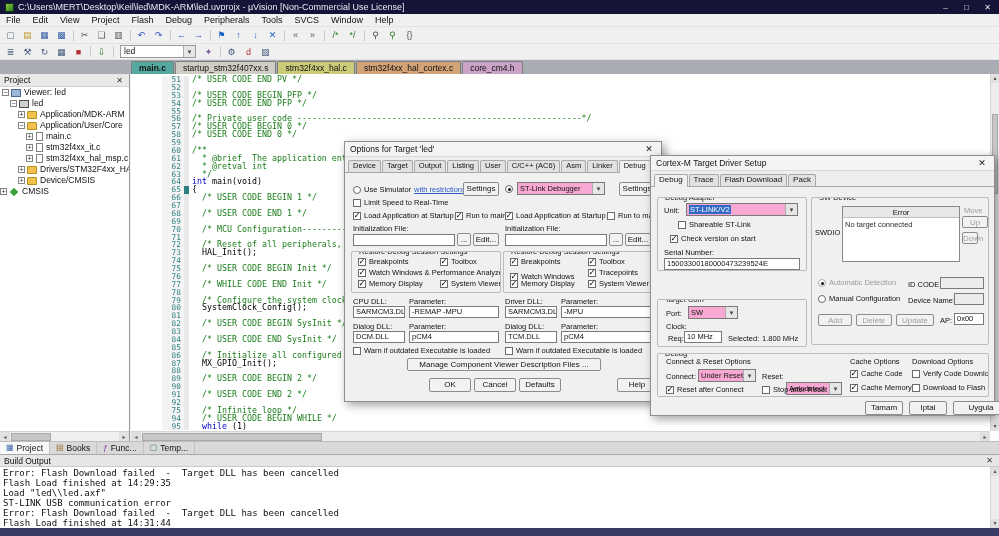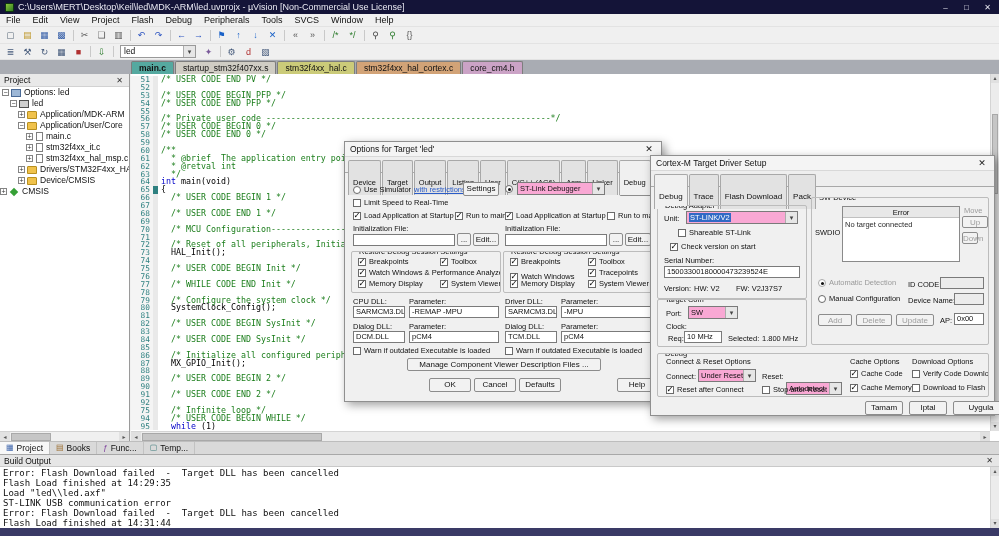--- a/index.html
+++ b/index.html
@@ -60,21 +60,21 @@
   [data-icon="diamond"] .ticon { width:6px; height:6px; background:#35a035; border:none; transform:rotate(45deg); margin:0 5px 0 2px; }
   .phscroll { position:absolute; left:0; right:0; bottom:0; height:10px; background:#f0f0f0;
               border-top:1px solid #d2d2d2; display:flex; align-items:center; font-size:6px; color:#555; }
   .phscroll .sba { width:10px; text-align:center; background:#e2e2e2; height:100%; line-height:10px; }
   .phscroll .hthumb { width:40px; height:8px; background:#c6c6c6; border:1px solid #aaa; margin:0 1px; }
 
   
   .editor { position:absolute; left:131px; top:74px; right:0; height:367px; background:#fff; }
   .code { position:absolute; left:0; top:0; right:9px; bottom:10px; overflow:hidden;
           font-family:"DejaVu Sans Mono",monospace; padding-top:2px; }
-  .cl { height:7.88px; line-height:7.88px; font-size:8.3px; display:flex; white-space:pre; }
+  .cl { height:7.88px; line-height:7.88px; font-size:8.3px; display:flex; white-space:pre;padding-left:31px; }
   .ln { width:22px; flex:none; text-align:right; padding-right:3px; color:#2e8080; background:#f4f4f4; font-size:7.8px; }
   .lm { width:5px; flex:none; background:#e9e9e9; margin-right:3px; }
   .lm.mk { background:#2e8080; }
   .lt span { color:#000; }
   .lt .c { color:#1a7d1a; }
   .lt .k { color:#0000c8; }
   .vscroll { position:absolute; right:0; top:0; bottom:10px; width:9px; background:#ececec; border-left:1px solid #d4d4d4; }
   .vscroll .sba { position:absolute; left:0; right:0; height:9px; font-size:6px; text-align:center; line-height:9px;
                   color:#555; background:#e0e0e0; }
   .vscroll .sba.bot { bottom:0; }
@@ -106,21 +106,21 @@
 
   
   .dlg { position:absolute; background:#f0f0f0; border:1px solid #8f8f8f;
          box-shadow:3px 3px 9px rgba(0,0,0,.38); font-size:8px; }
   #dlg1 { left:344px; top:141px; width:318px; height:261px; z-index:10; }
   #dlg2 { left:650px; top:155px; width:345px; height:261px; z-index:20; }
   .dtitle { height:15px; display:flex; align-items:center; padding:0 5px; font-size:8.5px;
             background:#f4f4f4; border-bottom:1px solid #d8d8d8; }
   .dtitle .x { margin-left:auto; width:14px; text-align:center; font-size:9px; color:#222; }
   .dtabs { display:flex; height:16px; padding:3px 3px 0; border-bottom:1px solid #a8a8a8; background:#eee; }
-  .dtab { padding:17px 4px; margin-right:1px; border:1px solid #a8a8a8; border-bottom:none;
+  .dtab { padding:0 4px; margin-right:1px; border:1px solid #a8a8a8; border-bottom:none;
           border-radius:2px 2px 0 0; background:#e2e2e2; font-size:7.5px; white-space:nowrap; }
   #dlg2 .dtab { font-size:8px; }
   .dtab.on { background:#f0f0f0; margin-bottom:-1px; z-index:1; }
   .dbody { position:absolute; left:0; right:0; top:31px; bottom:0; }
   .dbody > * , .grp > * { position:absolute; }
   .lbl { font-size:7.5px; white-space:nowrap; }
   .cbrow,.rdrow { display:flex; align-items:center; gap:3px; font-size:7.5px; white-space:nowrap; }
   .cb { width:8px; height:8px; background:#fff; border:1px solid #6a6a6a; position:relative; flex:none; }
   .cb.on::after { content:"✓"; position:absolute; left:-0.5px; top:-2.5px; font-size:8.5px; color:#111; }
   .rd { width:8px; height:8px; background:#fff; border:1px solid #6a6a6a; border-radius:50%; position:relative; flex:none; }
@@ -307,21 +307,21 @@
   <div class="project">
     <div class="phead">
       <span>Project</span>
       <span class="x">✕</span>
     </div>
     <div class="ptree">
 
         <div class="titem" data-icon="workspace" style="padding-left: 2px;">
           <span class="exp">−</span>
           <span class="ticon"></span>
-          <span>Options: led</span>
+          <span>Viewer: led</span>
         </div>
 
         <div class="titem" data-icon="target" style="padding-left: 10px;">
           <span class="exp">−</span>
           <span class="ticon"></span>
           <span>led</span>
         </div>
 
         <div class="titem" data-icon="folder" style="padding-left: 18px;">
           <span class="exp">+</span>
@@ -636,21 +636,21 @@
     </div>
     <div class="dtabs">
 
     <span class="dtab on"><span>Debug</span></span>
         <span class="dtab"><span>Trace</span></span>
         <span class="dtab"><span>Flash Download</span></span>
         <span class="dtab"><span>Pack</span></span>
       </div>
     <div class="dbody">
 
-      <div class="grp" style="left:6px;top:18px;width:150px;height:94px">
+      <div class="grp" style="left:6px;top:10px;width:150px;height:74px">
         <span class="gl">Debug Adapter</span>
         <span class="lbl" style="left:6px;top:8px">Unit:</span>
         <div class="cm" style="left:28px;top:5px;width:112px">
           <span class="hl">ST-LINK/V2</span>
         </div>
         <div class="cbrow" style="left:20px;top:22px">
           <span class="cb"></span>
           <span>Shareable ST-Link</span>
         </div>
         <div class="cbrow" style="left:12px;top:36px">

